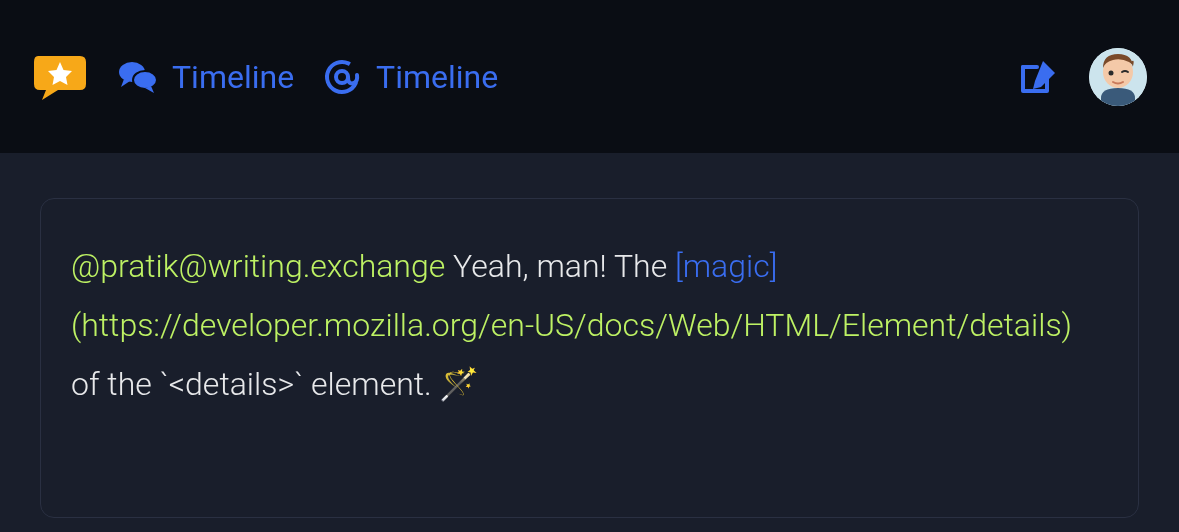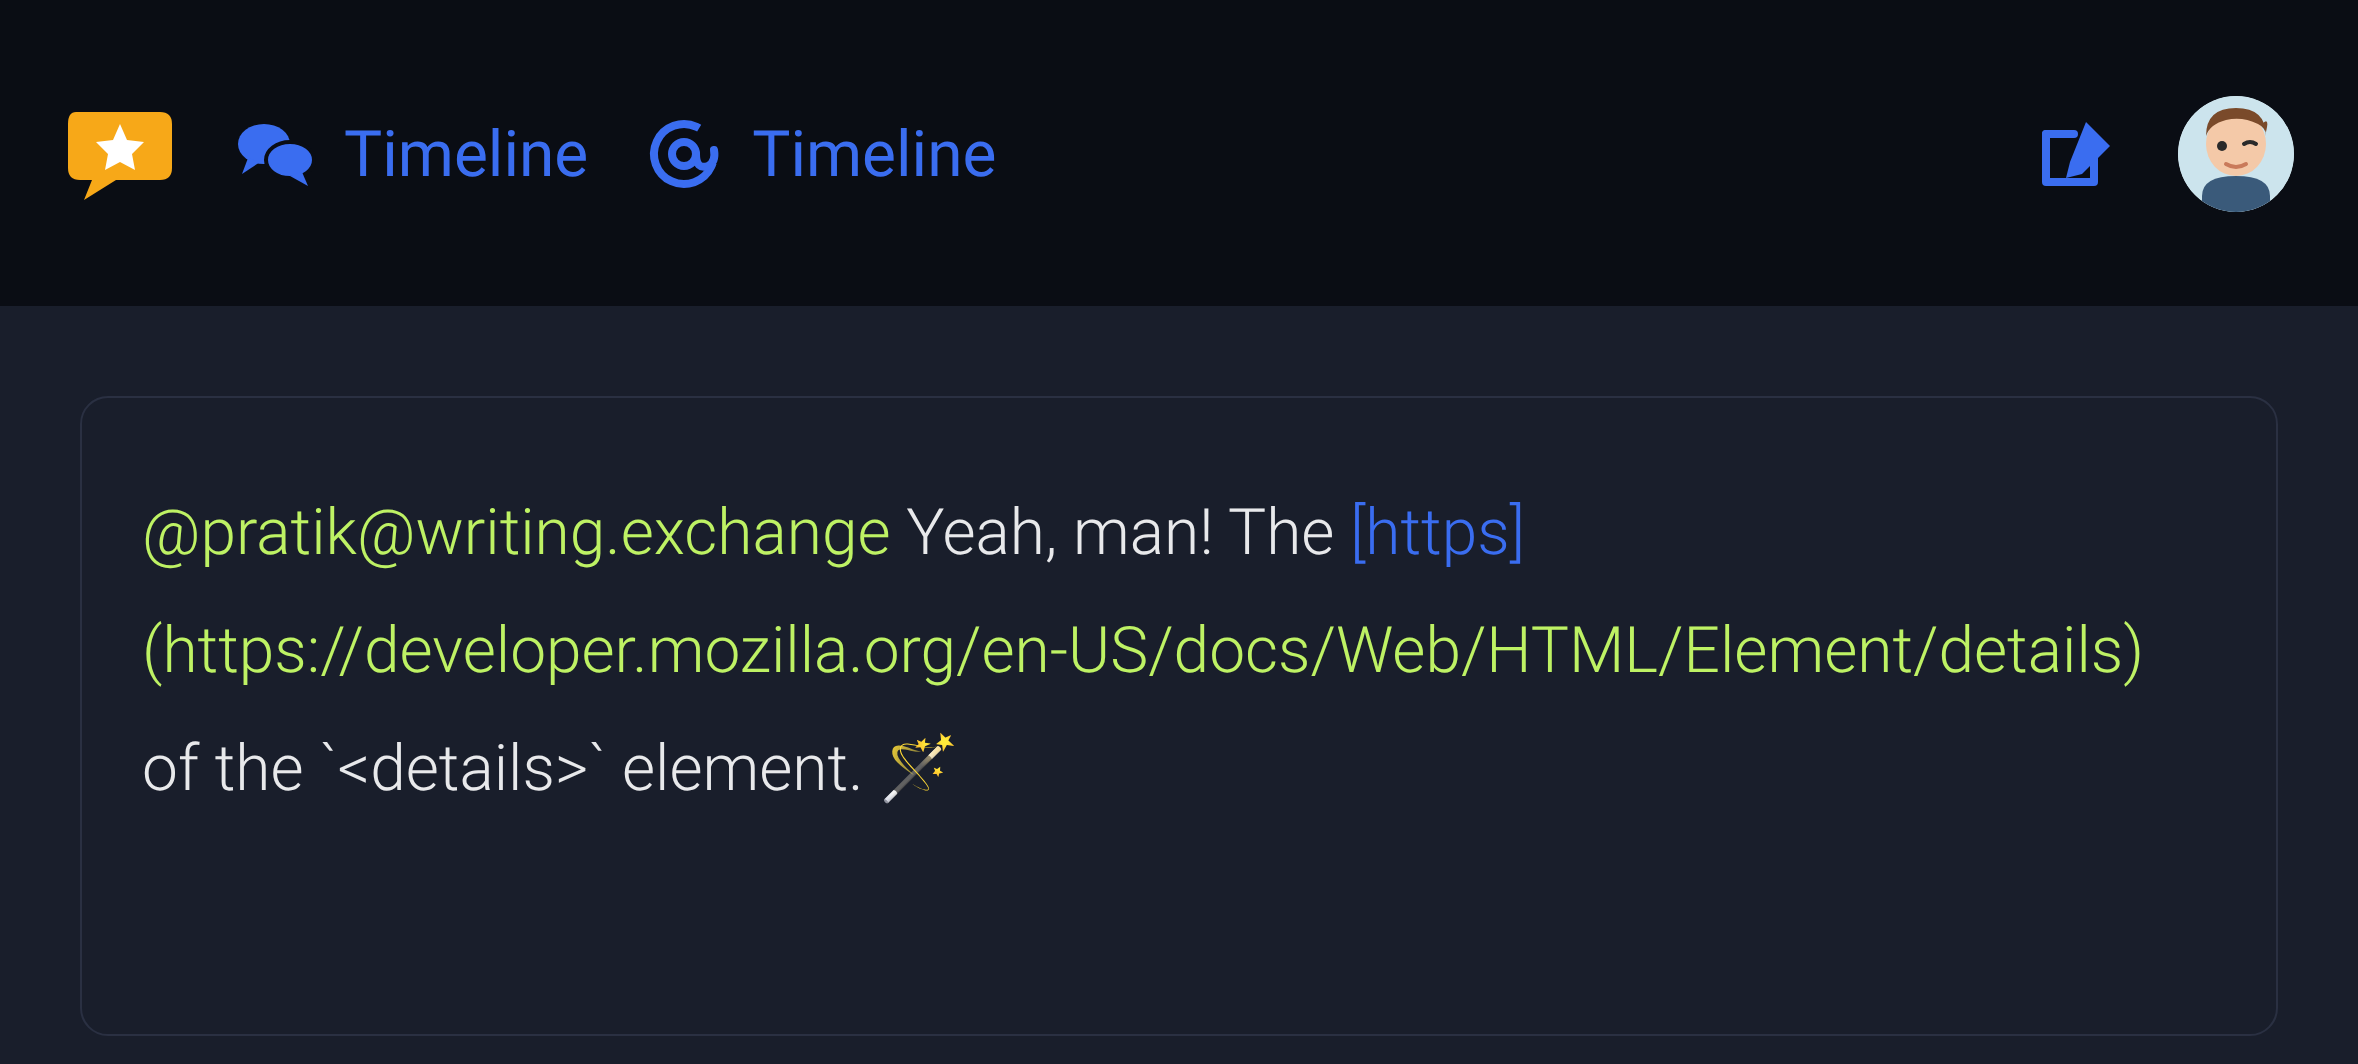--- a/index.html
+++ b/index.html
@@ -150,15 +150,15 @@
         <path d="M 33 24 Q 36 22 39 24" fill="none" stroke="#2a2a2a" stroke-width="2" stroke-linecap="round"></path>
         <path d="M 24 34 Q 29 37 34 34" fill="none" stroke="#c97a5a" stroke-width="2" stroke-linecap="round"></path>
         <path d="M 12 50 Q 12 40 29 40 Q 46 40 46 50 L 46 58 L 12 58 Z" fill="#3a5a7a"></path>
       </svg>
     </div>
   </div>
 </div>
 
 <div class="content-area">
   <div class="compose-box">
-    <div class="compose-text"><span class="muted">@pratik@writing.exchange</span><span> Yeah, man! The </span><span class="link">[https]</span><span class="muted">(https://developer.mozilla.org/en-US/docs/Web/HTML/Element/details)</span><span> of the `&lt;details&gt;` element. 🪄</span></div>
+    <div class="compose-text"><span class="muted">@pratik@writing.exchange</span><span> Yeah, man! The </span><span class="link">[magic]</span><span class="muted">(https://developer.mozilla.org/en-US/docs/Web/HTML/Element/details)</span><span> of the `&lt;details&gt;` element. 🪄</span></div>
   </div>
 </div>
 
 </body></html>

